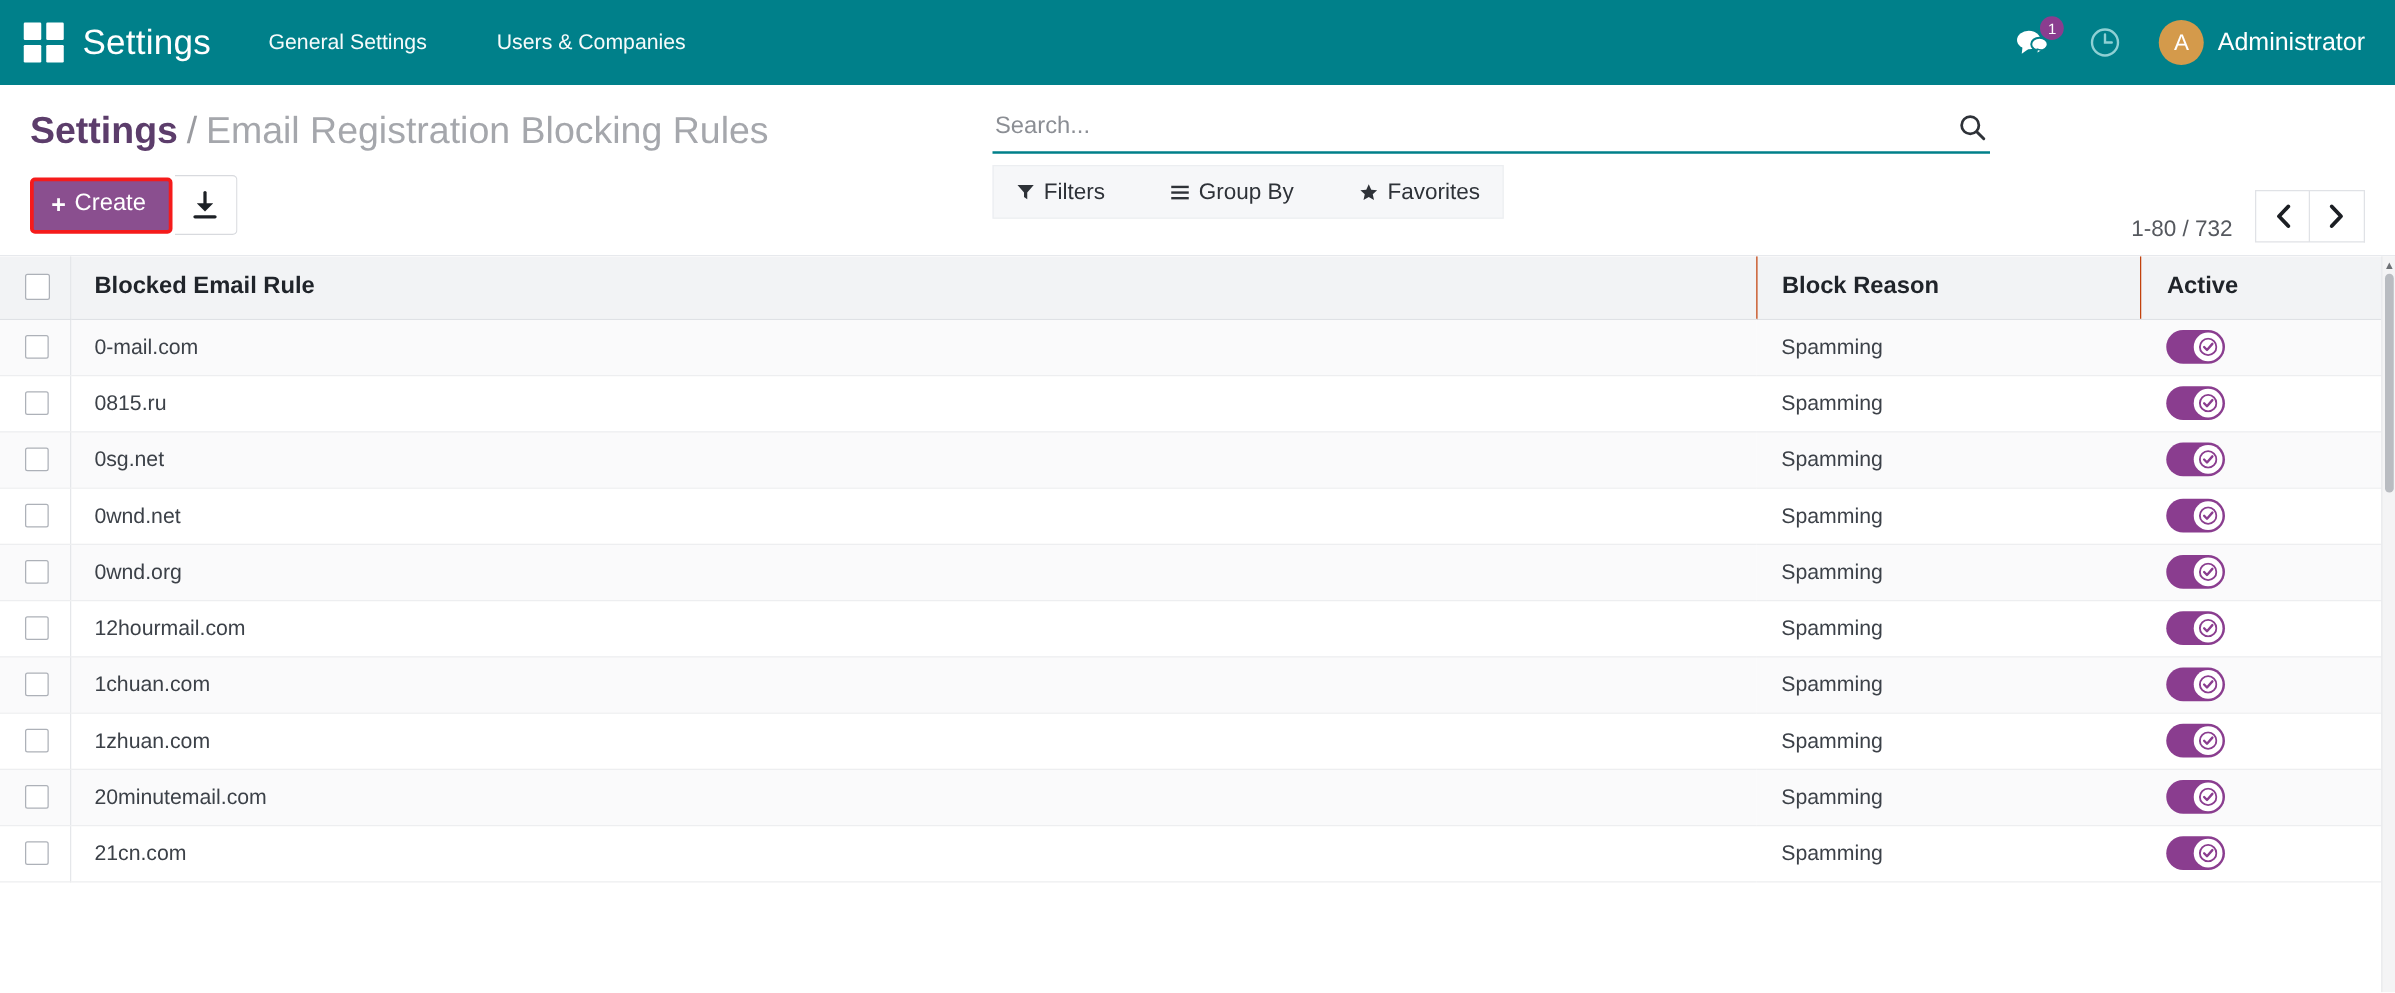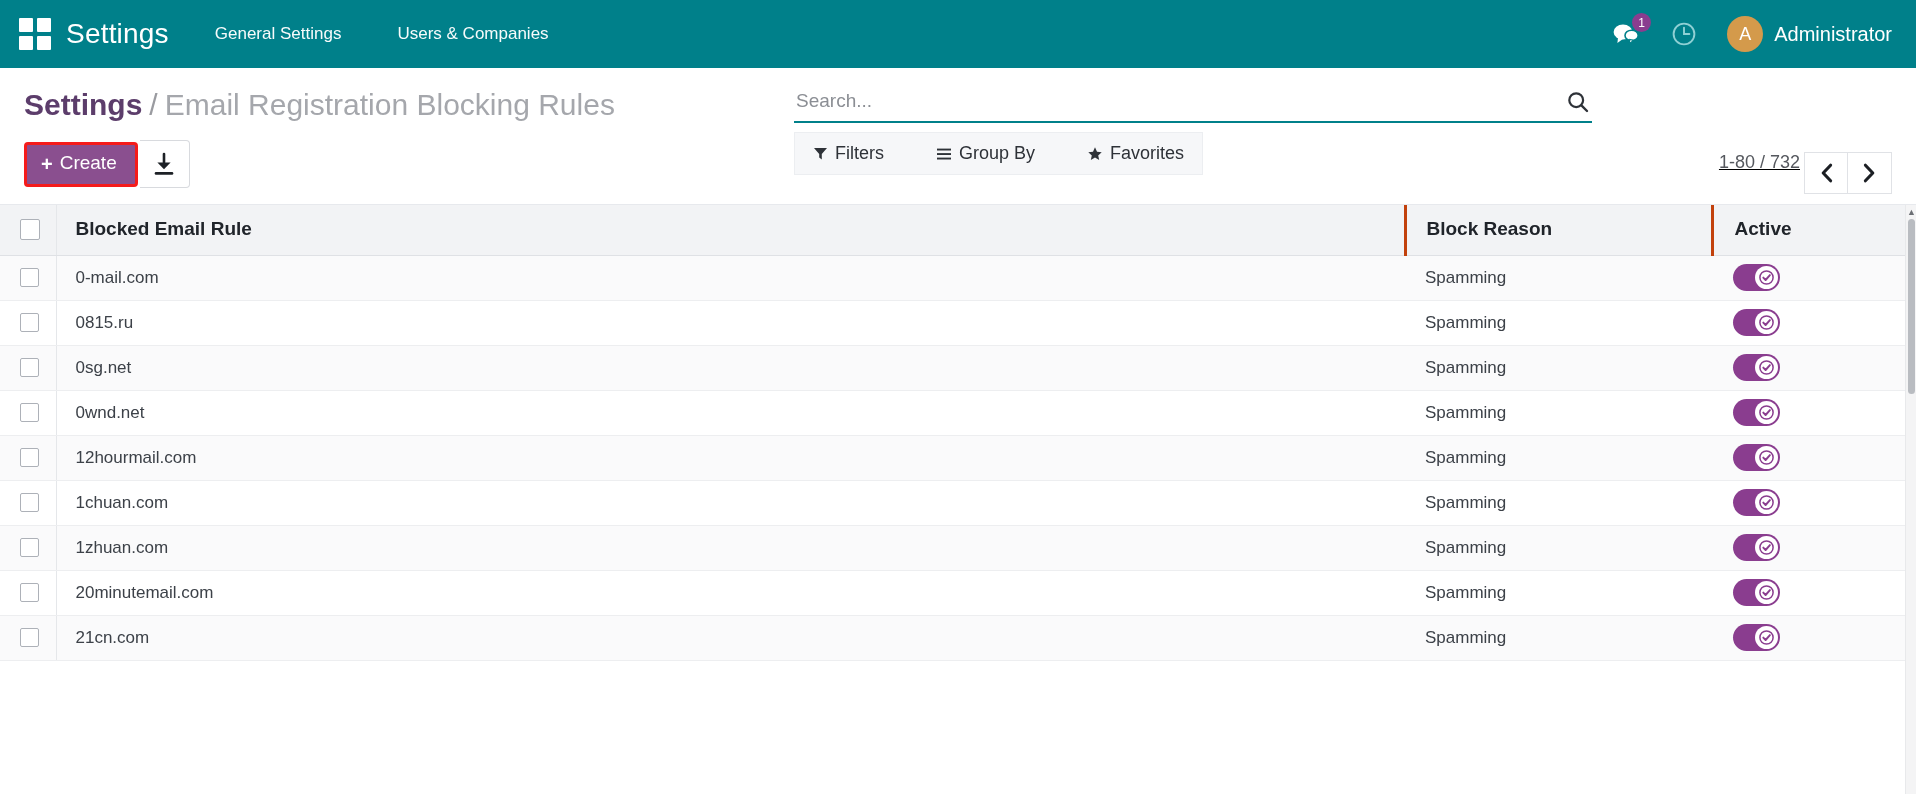--- a/index.html
+++ b/index.html
@@ -182,25 +182,24 @@
     cursor: pointer;
     height: 100%;
     white-space: nowrap;
     background: none; border: none;
     font-family: inherit;
   }
 
   
   .pager {
     display: flex;
-    align-items: flex-start;
+    align-items: flex-end;
     justify-content: flex-end;
-    gap: 4px;
+    gap: 18px;
     margin-top: 72px;
-    text-decoration: underline;
   }
   .pager-count { font-size: 18px; color: #55585e; white-space: nowrap; }
   .pager-nav { display: flex; }
   .pager-btn {
     width: 44px; height: 42px;
     border: 1px solid #e0e2e6;
     background: #ffffff;
     display: flex; align-items: center; justify-content: center;
     cursor: pointer;
     font-size: 22px;
@@ -213,21 +212,21 @@
   .table-area { position: relative; background: #fff; height: 589px; overflow: hidden; }
   table { width: 100%; border-collapse: collapse; table-layout: fixed; }
   thead th {
     background: #f2f3f5;
     text-align: left;
     font-size: 19px;
     color: #20242a;
     font-weight: 700;
     padding: 12px 0 13px 0;
     border-bottom: 1px solid #dfe1e5;
-    border-right: 3px solid #c2410c;
+    border-right: 1px solid #c2410c;
     height: 50px;
   }
   th.col-check, td.col-check {
     width: 56px;
     padding-left: 20px;
     border-right: 1px solid #e5e7ea;
   }
   th.col-rule, td.col-rule  { width: 1349px; padding-left: 19px; }
   th.col-reason, td.col-reason { width: 307px; padding-left: 20px; }
   th.col-active, td.col-active { width: 204px; padding-left: 21px; border-right: none; }
@@ -497,20 +496,37 @@
                   <path d="M4.3 7.6 L6.6 10 L10.9 5.1" fill="none" stroke="#8a3d8f" stroke-width="1.9" stroke-linecap="round" stroke-linejoin="round"></path>
                 </svg>
               </span>
             </span>
           </td>
         </tr>
         <tr>
           <td class="col-check">
             <span class="cbox"></span>
           </td>
+          <td class="col-rule">0wnd.org</td>
+          <td class="col-reason">Spamming</td>
+          <td class="col-active">
+            <span class="toggle" style="background: rgb(138, 61, 143);">
+              <span class="knob">
+                <svg width="15" height="15" viewBox="0 0 15 15" aria-hidden="true">
+                  <circle cx="7.5" cy="7.5" r="6.6" fill="none" stroke="#8a3d8f" stroke-width="1.5"></circle>
+                  <path d="M4.3 7.6 L6.6 10 L10.9 5.1" fill="none" stroke="#8a3d8f" stroke-width="1.9" stroke-linecap="round" stroke-linejoin="round"></path>
+                </svg>
+              </span>
+            </span>
+          </td>
+        </tr>
+        <tr>
+          <td class="col-check">
+            <span class="cbox"></span>
+          </td>
           <td class="col-rule">12hourmail.com</td>
           <td class="col-reason">Spamming</td>
           <td class="col-active">
             <span class="toggle" style="background: rgb(138, 61, 143);">
               <span class="knob">
                 <svg width="15" height="15" viewBox="0 0 15 15" aria-hidden="true">
                   <circle cx="7.5" cy="7.5" r="6.6" fill="none" stroke="#8a3d8f" stroke-width="1.5"></circle>
                   <path d="M4.3 7.6 L6.6 10 L10.9 5.1" fill="none" stroke="#8a3d8f" stroke-width="1.9" stroke-linecap="round" stroke-linejoin="round"></path>
                 </svg>
               </span>

